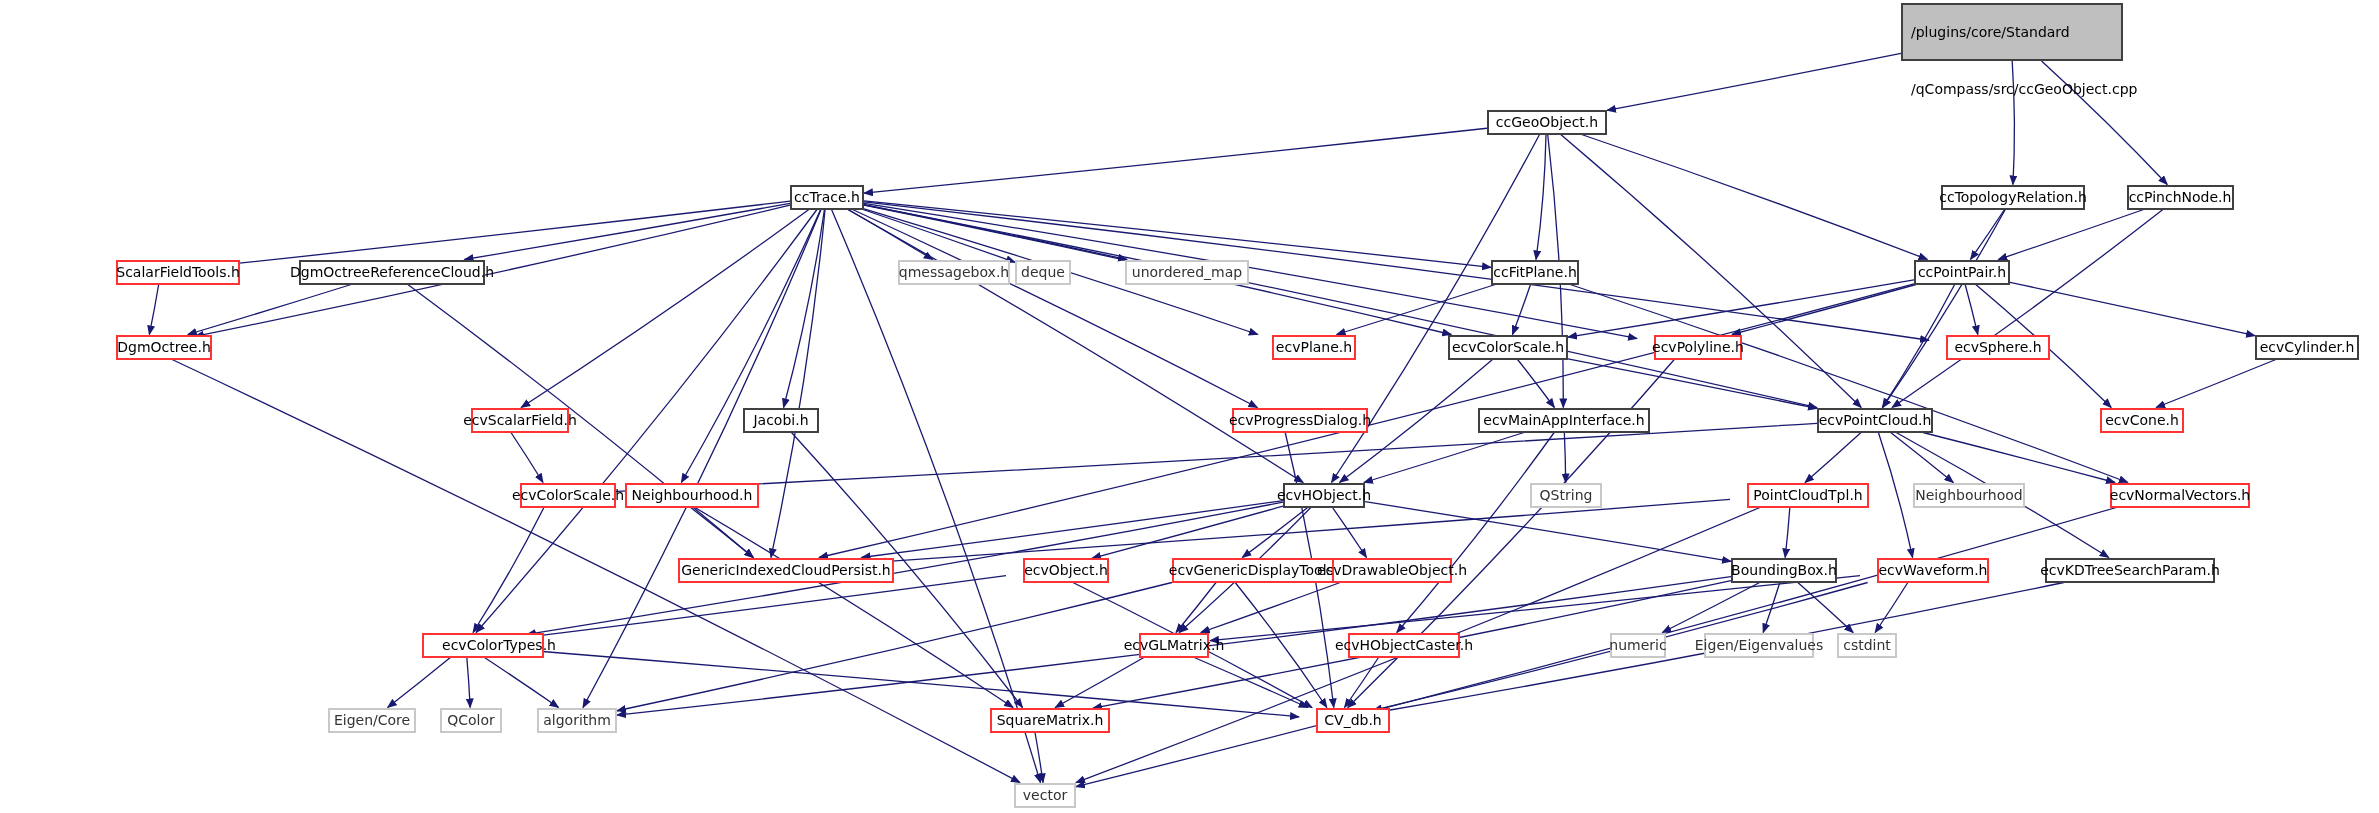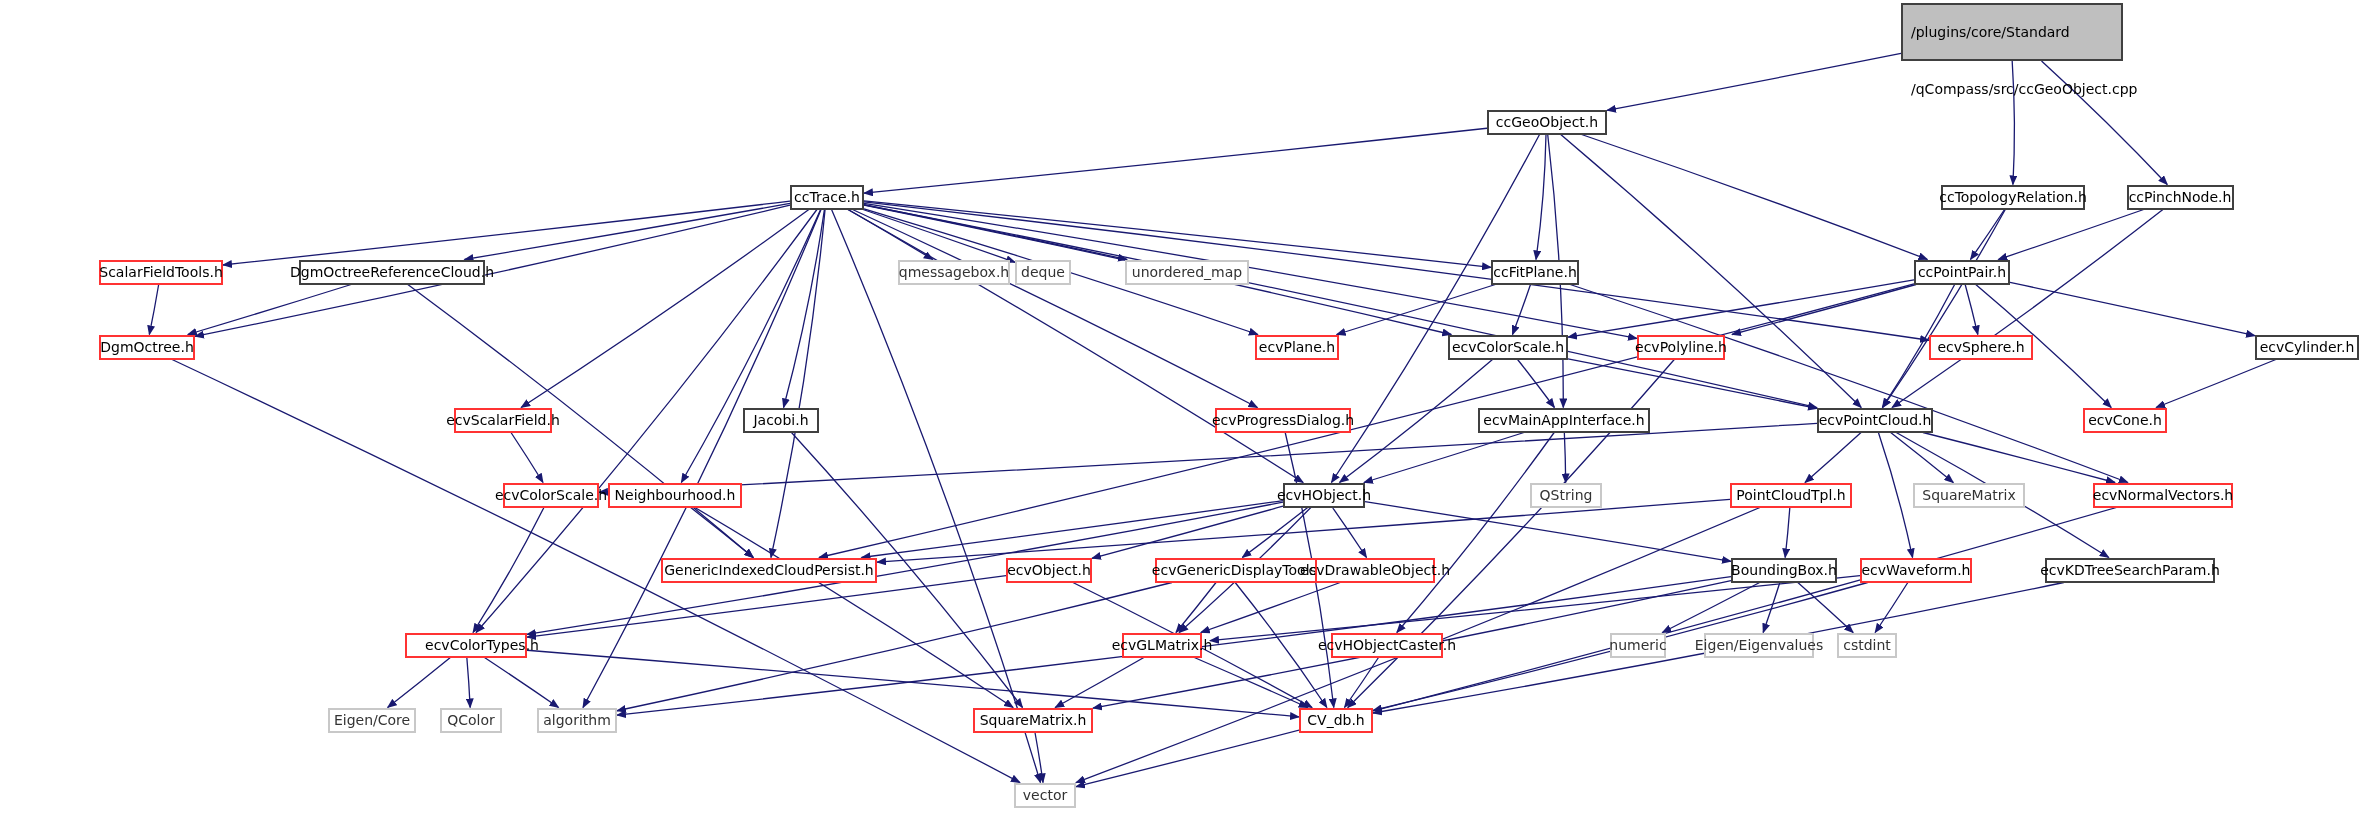--- a/index.html
+++ b/index.html
@@ -3,21 +3,21 @@
 <meta charset="utf-8">
 <style>
   html, body { margin:0; padding:0; background:#ffffff; }
   body { width:2379px; height:813px; position:relative; overflow:hidden;
          font-family:"DejaVu Sans", sans-serif; }
   #graph { position:absolute; left:0; top:0; width:2379px; height:813px; }
   .node { position:absolute; box-sizing:border-box; background:#ffffff;
           font-size:14px; color:#000; display:flex; align-items:center; justify-content:center;
           white-space:nowrap; height:25px; padding:0 8px; cursor:pointer;gap:40px; }
   .node.kind-normal { border:2px solid #404040; }
-  .node.kind-red { border:2px solid #ff3333; }
+  .node.kind-red { border:2px solid #ff3333;margin-left:17px; }
   .node.kind-gray { border:2px solid #c8c8c8; color:#333; }
   .node.kind-root { border:2px solid #404040; background:#bfbfbf; height:58px;
                     flex-direction:column; align-items:flex-start; justify-content:center; line-height:17px; }
 </style>
 </head>
 <body>
 
 <svg id="graph" xmlns="http://www.w3.org/2000/svg" width="2379" height="813">
   <defs>
     <marker id="arrow" markerWidth="10" markerHeight="8" refX="9" refY="4" orient="auto" markerUnits="userSpaceOnUse">
@@ -213,21 +213,21 @@
     <div class="node kind-normal" style="left: 1283px; top: 482.5px; width: 82px;">
       <span>ecvHObject.h</span>
     </div>
     <div class="node kind-gray" style="left: 1530px; top: 482.5px; width: 72px;">
       <span>QString</span>
     </div>
     <div class="node kind-red" style="left: 1730px; top: 482.5px; width: 122px;">
       <span>PointCloudTpl.h</span>
     </div>
     <div class="node kind-gray" style="left: 1913px; top: 482.5px; width: 112px;">
-      <span>SquareMatrix</span>
+      <span>Neighbourhood</span>
     </div>
     <div class="node kind-red" style="left: 2093px; top: 482.5px; width: 140px;">
       <span>ecvNormalVectors.h</span>
     </div>
     <div class="node kind-red" style="left: 661px; top: 557.5px; width: 216px;">
       <span>GenericIndexedCloudPersist.h</span>
     </div>
     <div class="node kind-red" style="left: 1006px; top: 557.5px; width: 86px;">
       <span>ecvObject.h</span>
     </div>
@@ -242,21 +242,21 @@
     </div>
     <div class="node kind-red" style="left: 1860px; top: 557.5px; width: 112px;">
       <span>ecvWaveform.h</span>
     </div>
     <div class="node kind-normal" style="left: 2045px; top: 557.5px; width: 170px;">
       <span>ecvKDTreeSearchParam.h</span>
     </div>
     <div class="node kind-red" style="left: 405px; top: 632.5px; width: 122px; padding-left: 40px;">
       <span>ecvColorTypes.h</span>
     </div>
-    <div class="node kind-red" style="left: 1122px; top: 632.5px; width: 80px; padding-left: 8px;">
+    <div class="node kind-red" style="left: 1122px; top: 632.5px; width: 70px; padding-left: 8px;">
       <span>ecvGLMatrix.h</span>
     </div>
     <div class="node kind-red" style="left: 1331px; top: 632.5px; width: 112px;">
       <span>ecvHObjectCaster.h</span>
     </div>
     <div class="node kind-gray" style="left: 1610px; top: 632.5px; width: 56px;">
       <span>numeric</span>
     </div>
     <div class="node kind-gray" style="left: 1704px; top: 632.5px; width: 110px;">
       <span>Eigen/Eigenvalues</span>

